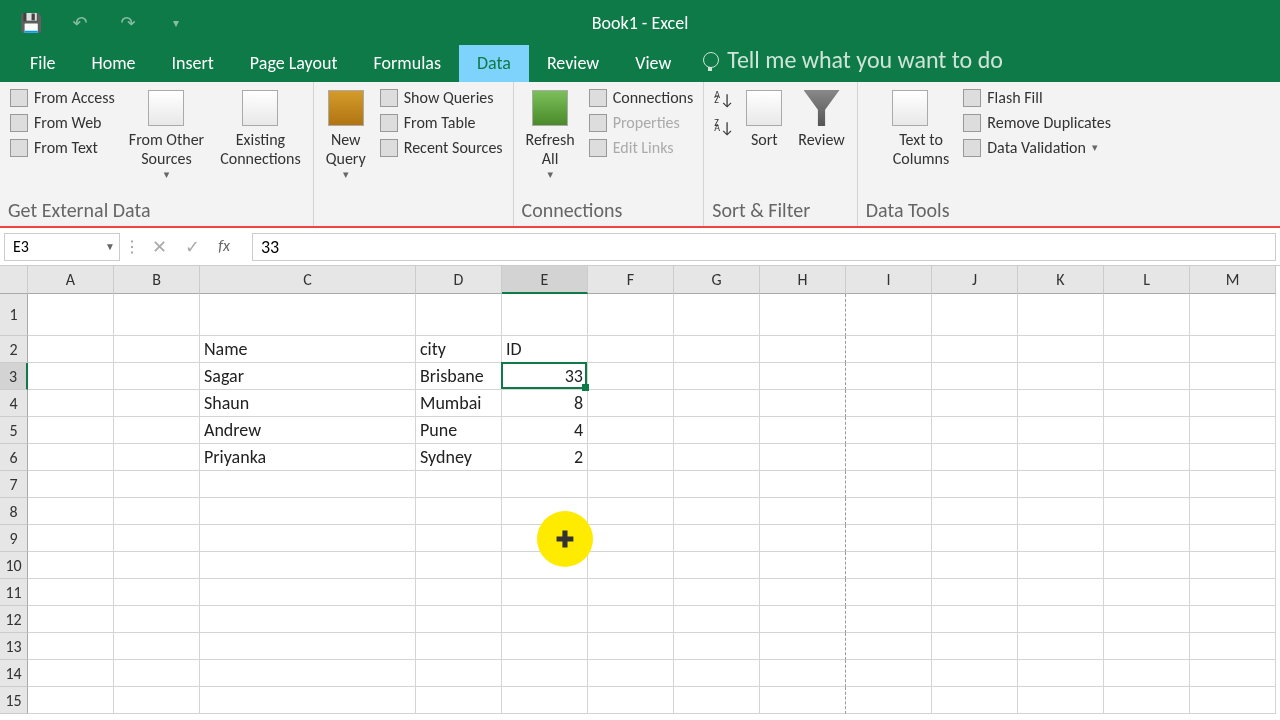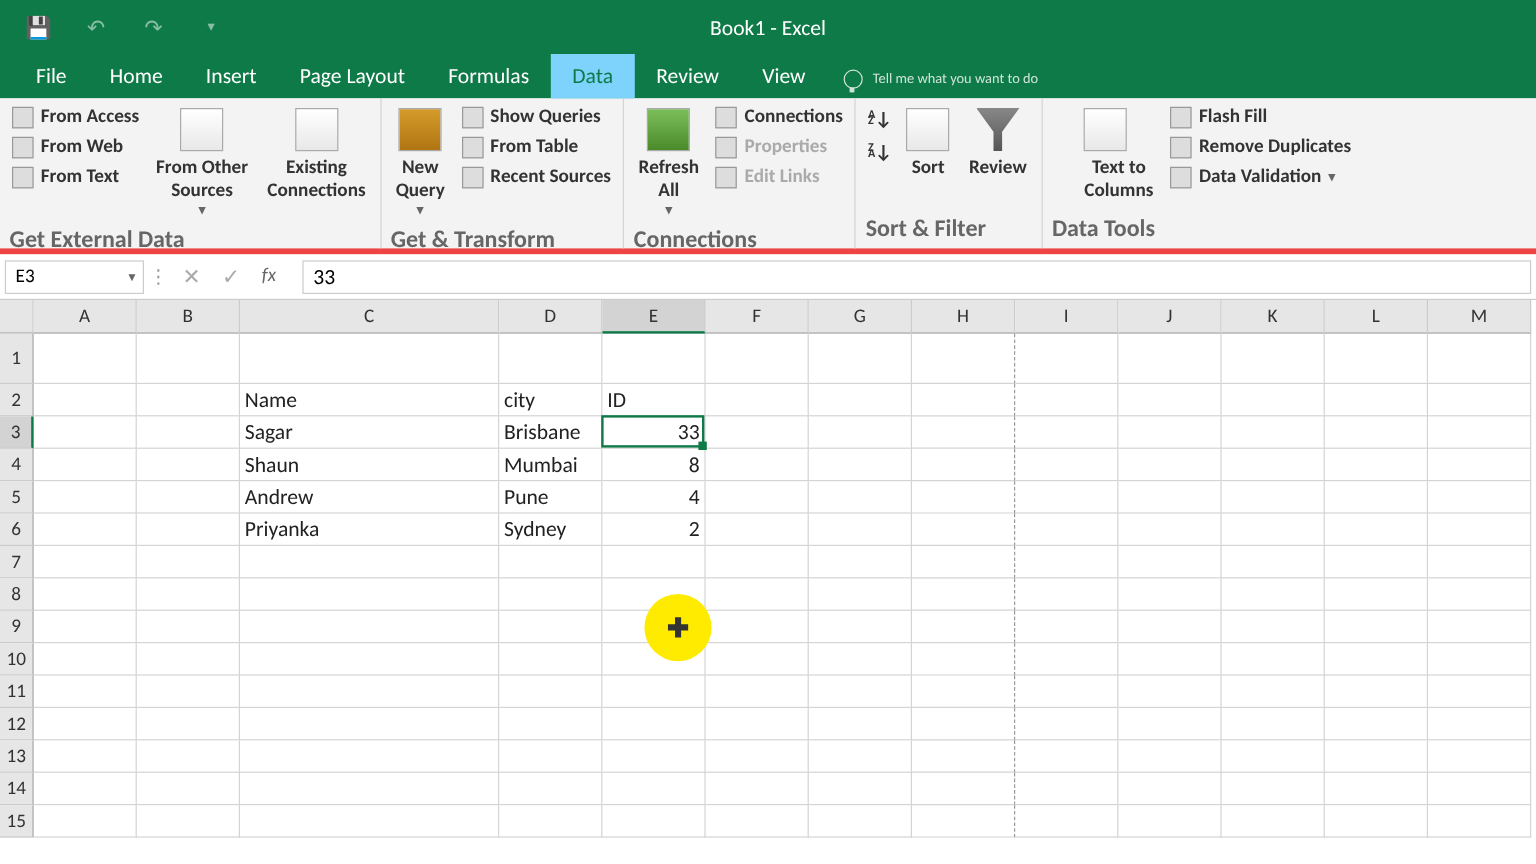--- a/index.html
+++ b/index.html
@@ -9,26 +9,26 @@
   .title-bar { background: #0d7a47; height: 45px; display: flex; align-items: center; color: #fff; position: relative; }
   .qat { display: flex; align-items: center; gap: 24px; padding-left: 20px; }
   .qat .icon { width: 24px; height: 24px; display: flex; align-items: center; justify-content: center; font-size: 18px; color: #fff; }
   .qat .disabled { opacity: 0.5; }
   .title-center { position: absolute; left: 50%; transform: translateX(-50%); font-size: 18px; color: #fff; font-weight: 400; }
 
   
   .tabs { background: #0d7a47; height: 37px; display: flex; align-items: flex-end; padding-left: 12px; }
   .tab { color: #fff; font-size: 18px; padding: 8px 18px 8px; cursor: pointer; }
   .tab.active { background: #7dd3fc; color: #0d7a47; }
-  .tell-me { display: flex; align-items: center; gap: 8px; color: #cfe4d8; font-size: 12px; padding: 8px 14px; }
+  .tell-me { display: flex; align-items: center; gap: 8px; color: #cfe4d8; font-size: 24px; padding: 8px 14px; }
   .bulb { width: 16px; height: 16px; border: 1.5px solid #cfe4d8; border-radius: 50%; position: relative; }
   .bulb::after { content: ""; position: absolute; bottom: -4px; left: 4px; width: 4px; height: 4px; background: #cfe4d8; }
 
   
-  .ribbon { background: #f3f3f3; height: 130px; display: flex; border-bottom: 5px solid #ef4444; font-weight: bold; }
+  .ribbon { background: #f3f3f3; height: 146px; display: flex; border-bottom: 2px solid #ef4444; }
   .group { border-right: 1px solid #d4d4d4; display: flex; flex-direction: column; justify-content: space-between; padding: 4px 8px 2px; }
   .group-body { display: flex; align-items: flex-start; gap: 8px; flex: 1; }
   .group-label { text-align: left; font-size: 20px; color: #666; padding: 2px 0; }
   .btn-sm { display: flex; align-items: center; gap: 6px; font-size: 16px; color: #333; padding: 2px 2px; white-space: nowrap; cursor: pointer; }
   .btn-sm .mini-icon { width: 18px; height: 18px; background: #ddd; border: 1px solid #999; }
   .btn-lg { display: flex; flex-direction: column; align-items: center; font-size: 16px; color: #333; padding: 4px 4px; cursor: pointer; text-align: center; line-height: 1.2; }
   .btn-lg .big-icon { width: 36px; height: 36px; background: linear-gradient(#fff,#e8e8e8); border: 1px solid #aaa; margin-bottom: 4px; }
   .stack { display: flex; flex-direction: column; gap: 2px; }
   .disabled-txt { color: #aaa; }
 
@@ -141,21 +141,20 @@
         <div class="btn-sm">
             <span class="mini-icon"></span>
             <span>From Table</span>
           </div>
         <div class="btn-sm">
             <span class="mini-icon"></span>
             <span>Recent Sources</span>
           </div>
       </div>
     </div>
-    <div class="group-label">Get &amp; Transform</div>
   </div>
 
   <div class="group">
     <div class="group-body">
       <div class="btn-lg dropdown-arrow">
           <span class="big-icon" style="background:linear-gradient(#7bbf5a,#4a8a2a);"></span>
           <span style="white-space:pre;">Refresh
 All</span>
         </div>
       <div class="stack">

